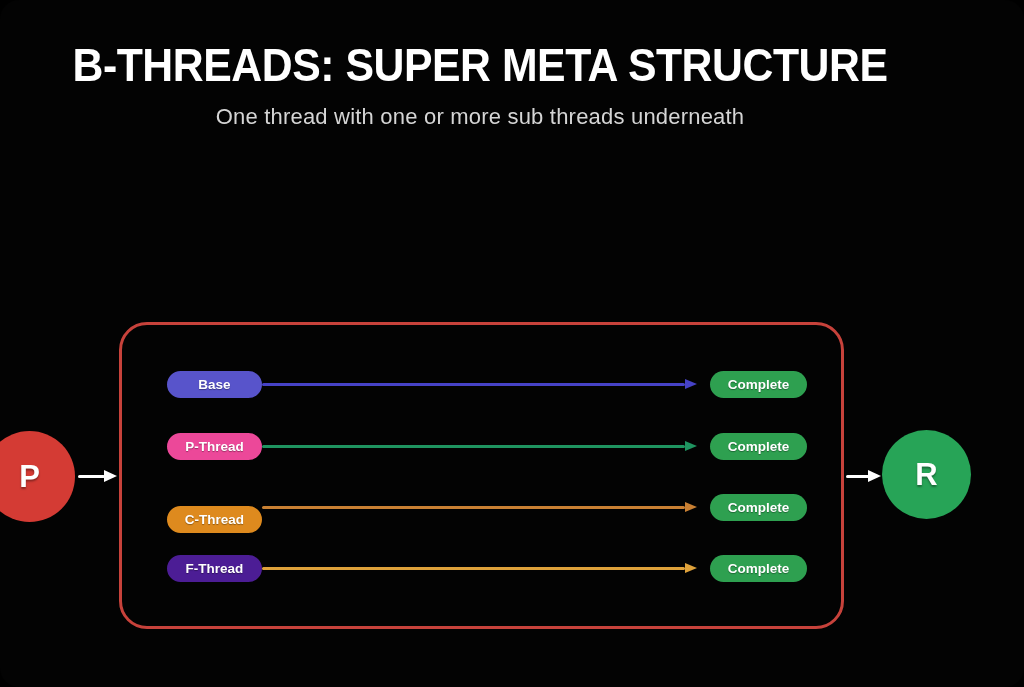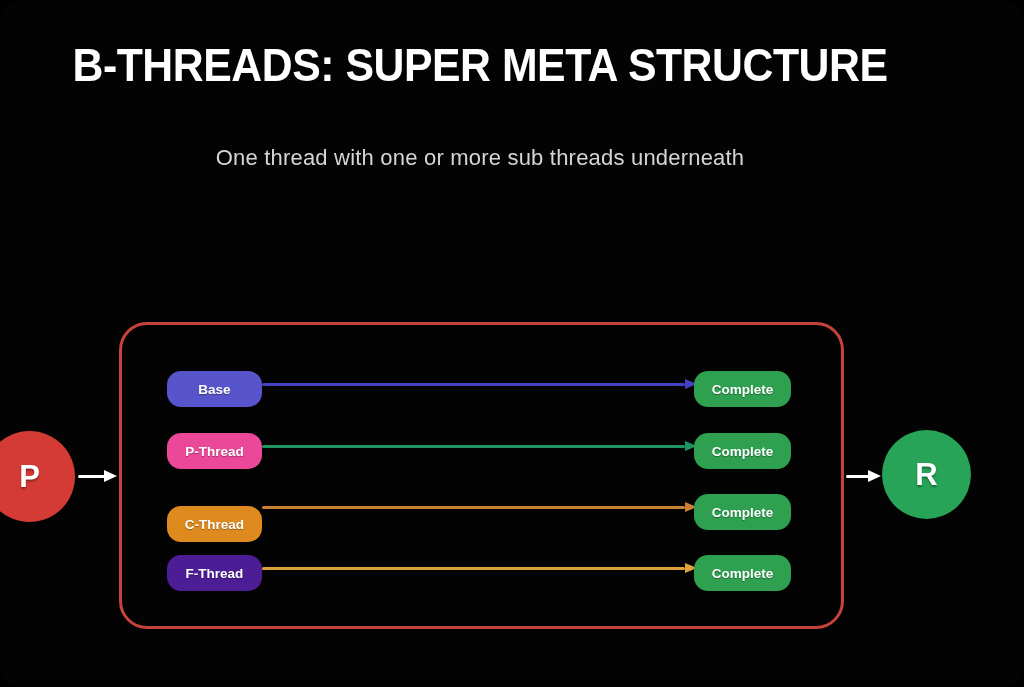--- a/index.html
+++ b/index.html
@@ -21,44 +21,43 @@
     transform:scaleX(0.93);
     white-space:nowrap;
   }
   .subtitle{
     position:absolute;top:104px;left:0;width:960px;
     text-align:center;
     color:#d5d5d5;
     font-size:22px;font-weight:400;
     letter-spacing:0.2px;
     white-space:nowrap;
-    margin-top:41px;
   }
   
   .flow-box{
     position:absolute;
     left:119px;top:322px;
     width:719px;height:301px;
     border:3px solid #c7423b;
     border-radius:28px;
     background:transparent;
   }
   
   .pill{
     position:absolute;
-    height:36px;
+    height:27px;
     border-radius:14px;
     display:flex;align-items:center;justify-content:center;
     color:#ffffff;font-size:13.5px;font-weight:700;
     text-shadow:0 1px 1px rgba(0,0,0,0.35);
     box-sizing:border-box;
     text-align:center;
   }
   .pill.src{left:167px;width:95px;}
-  .pill.dst{left:694px;width:97px;}
+  .pill.dst{left:710px;width:97px;}
   .flow-line{
     position:absolute;
     left:262px;width:423px;height:3px;
     border-radius:2px;
   }
   .arrow-head{
     position:absolute;
     left:685px;
     width:0;height:0;
     border-top:5.5px solid transparent;

